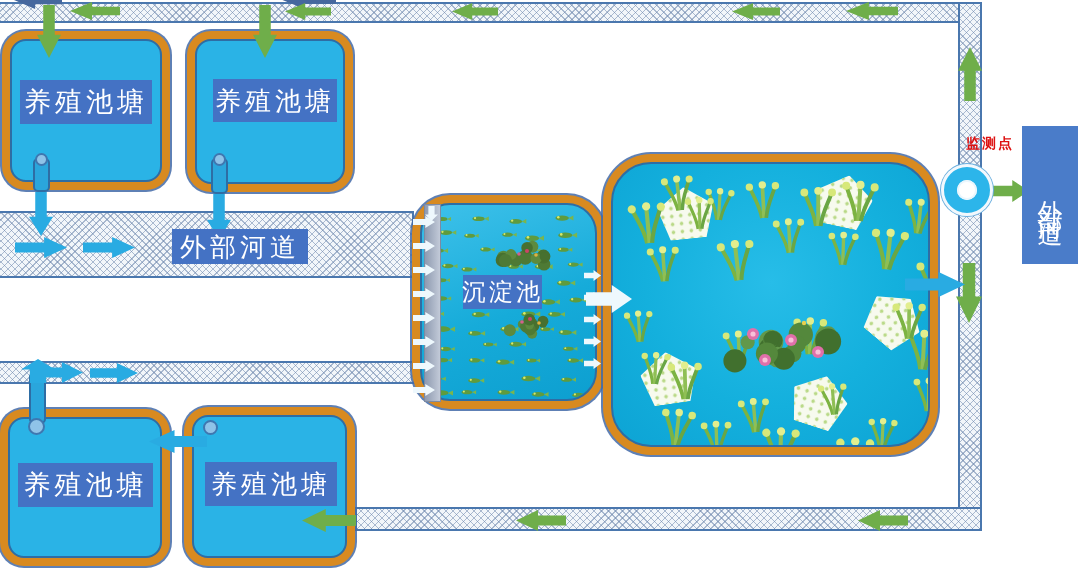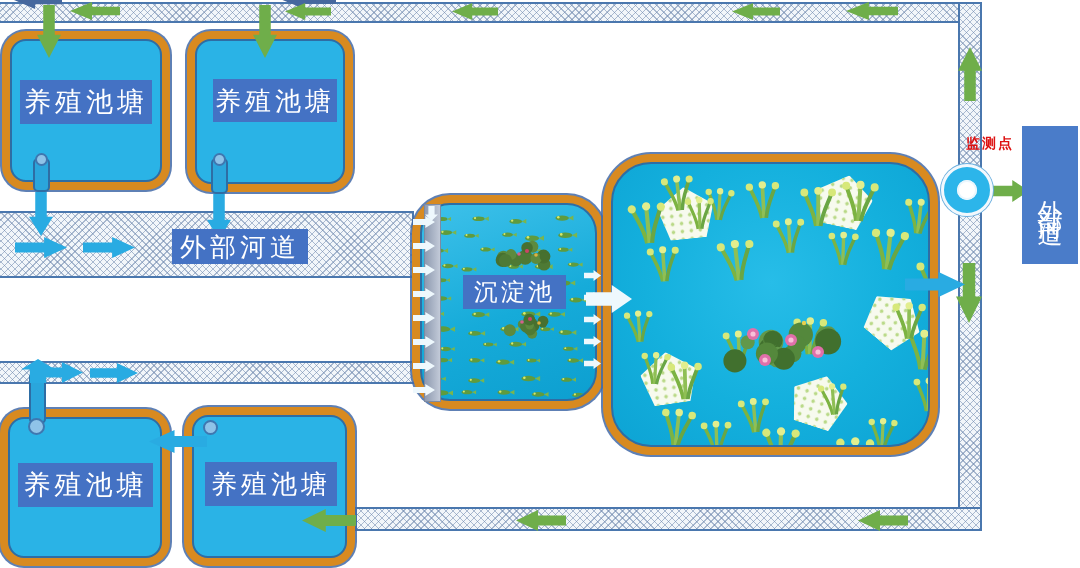--- a/index.html
+++ b/index.html
@@ -797,21 +797,21 @@
   <div class="cap" style="left:203px;top:420px;width:15px;height:15px;"></div>
 
   <div class="ar right white" style="left:586px;top:285px;width:46px;height:28px;"></div>
   <div class="ar right cyan" style="left:905px;top:272px;width:60px;height:25px;"></div>
 
   <div class="lbl" style="left:20px;top:80px;width:132px;height:44px;font-size:27px;">养殖池塘</div>
   <div class="lbl" style="left:213px;top:79px;width:124px;height:43px;font-size:26px;">养殖池塘</div>
   <div class="lbl" style="left:18px;top:463px;width:135px;height:44px;font-size:27px;">养殖池塘</div>
   <div class="lbl" style="left:205px;top:462px;width:132px;height:44px;font-size:26px;">养殖池塘</div>
   <div class="lbl" style="left:172px;top:229px;width:136px;height:35px;font-size:26px;">外部河道</div>
-  <div class="lbl" style="left:463px;top:275px;width:103px;height:34px;font-size:24px;letter-spacing:3px;">沉淀池</div>
+  <div class="lbl" style="left:463px;top:275px;width:79px;height:34px;font-size:24px;letter-spacing:3px;">沉淀池</div>
 
   <div id="monitor-label">监测点</div>
   <div id="donut">
       <div class="hole"></div>
     </div>
   <div id="river">外部河道</div>
 
 <div class="ar down white" style="left: 425px; top: 206px; width: 13px; height: 15px;"></div>
     <div class="ar right white" style="left: 413px; top: 216px; width: 22px; height: 12px;"></div>
     <div class="ar right white" style="left: 413px; top: 240px; width: 22px; height: 12px;"></div>

